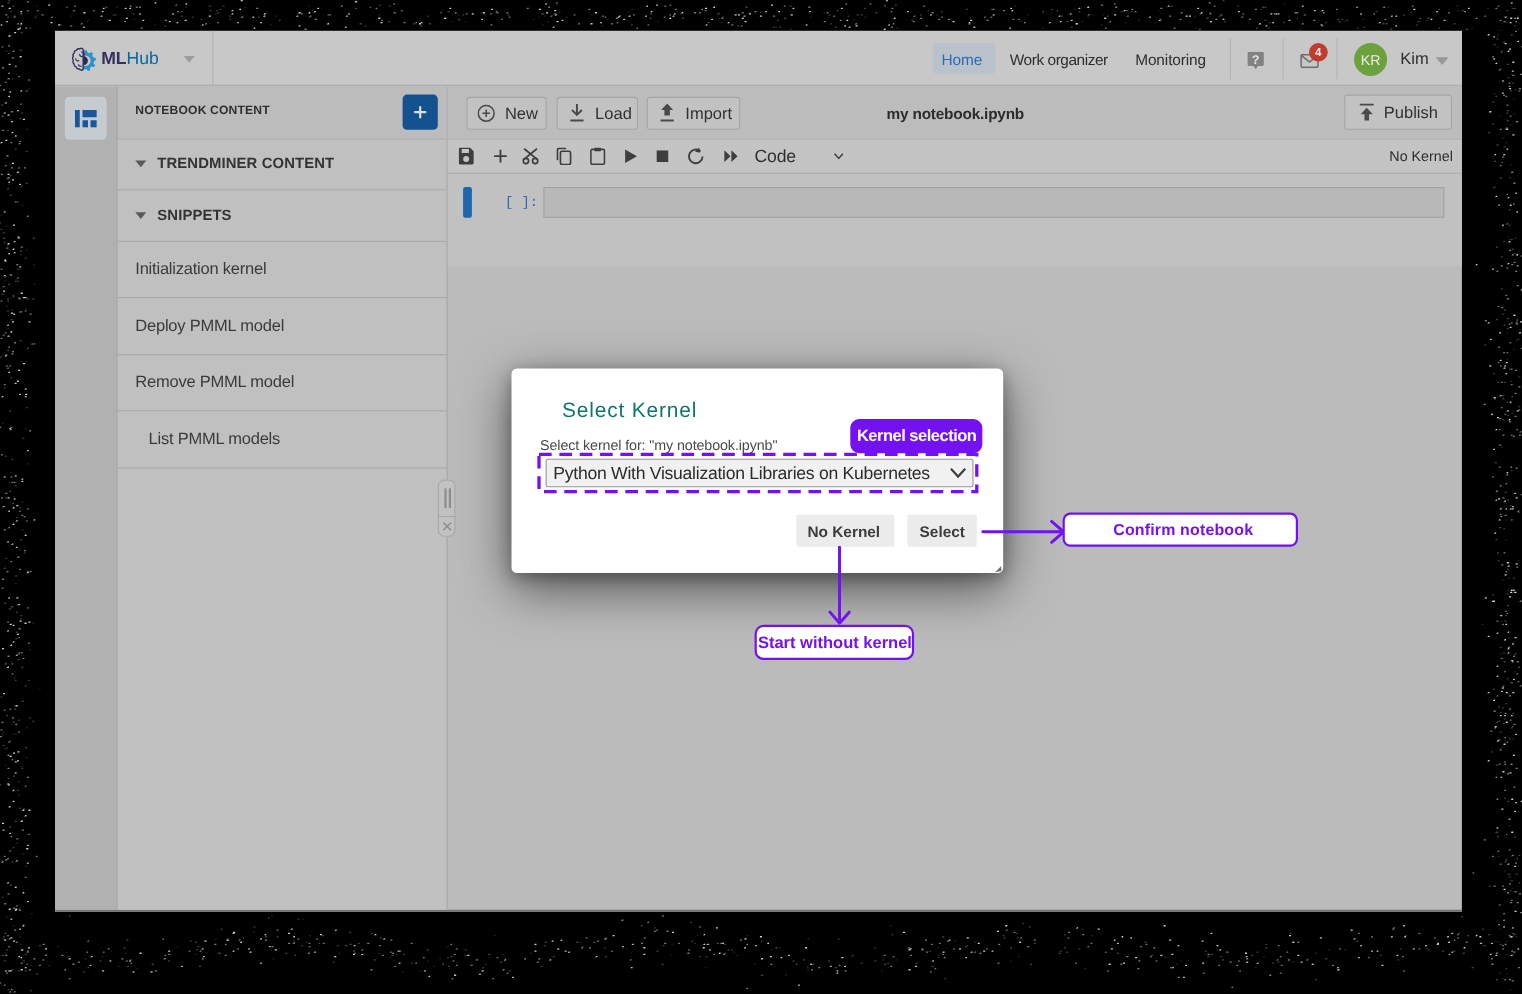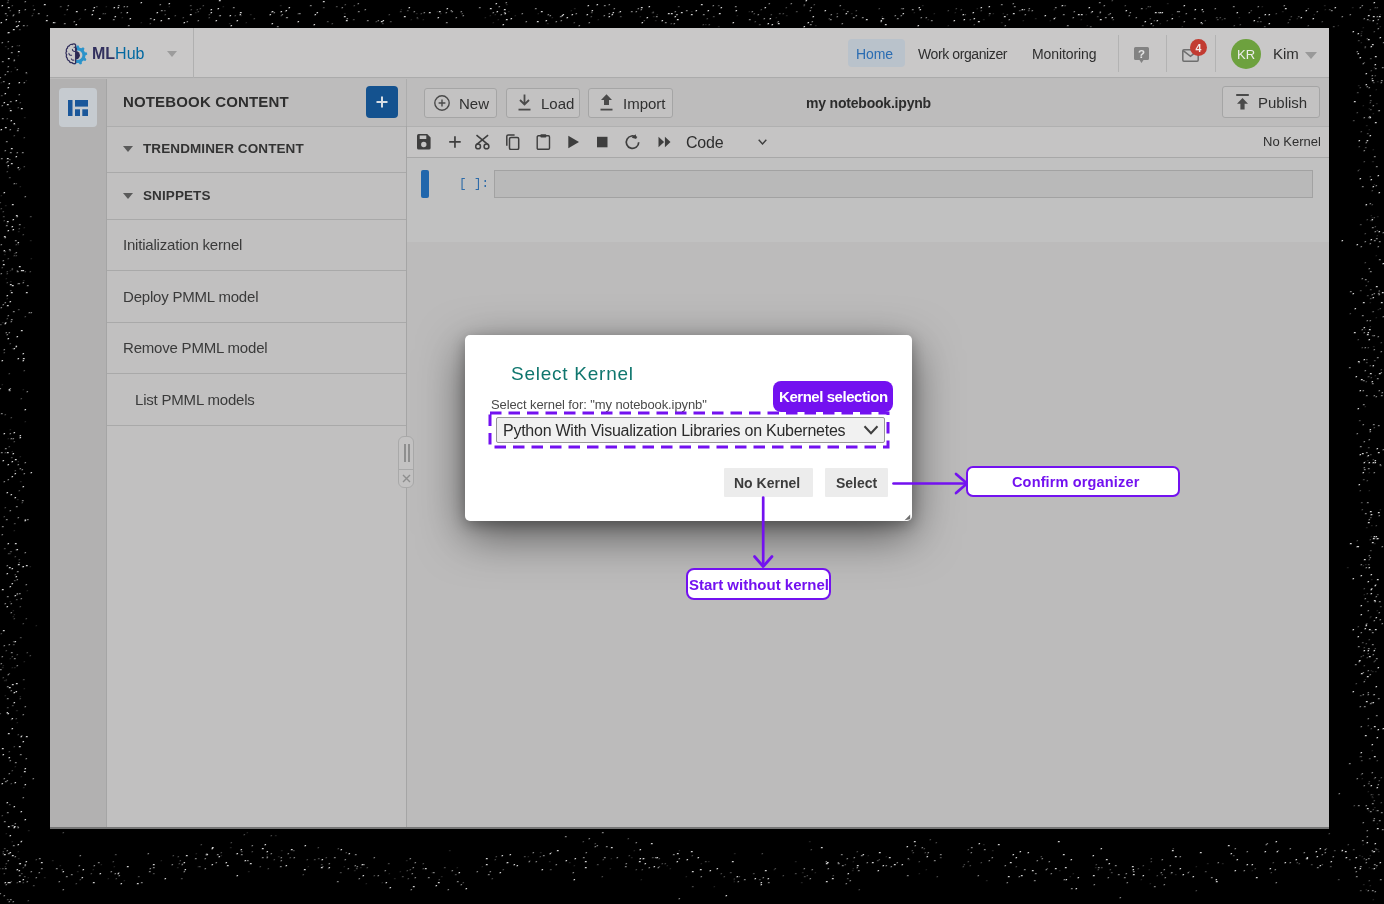--- a/index.html
+++ b/index.html
@@ -73,21 +73,21 @@
 <div class="a" style="left:59px;top:88px;width:38px;height:39px;background:#c6cbd0;border-radius:4px;"></div>
 <svg class="a" style="left:68px;top:100px;" width="20" height="16" viewBox="0 0 20 16">
   <g fill="#1a579a">
     <rect x="0" y="0" width="4.5" height="16"></rect>
     <rect x="7" y="0" width="13" height="6.6"></rect>
     <rect x="7" y="9.3" width="5" height="6.7"></rect>
     <rect x="14.3" y="9.3" width="5.7" height="6.7"></rect>
   </g>
 </svg>
 
-<div class="t" style="left:123px;top:95px;font-size:15px;line-height:13.5px;font-weight:bold;letter-spacing:0.15px;color:#2e2e2e;text-align:center;">NOTEBOOK CONTENT</div>
+<div class="t" style="left:123px;top:95px;font-size:11px;line-height:13.5px;font-weight:bold;letter-spacing:0.15px;color:#2e2e2e;text-align:center;">NOTEBOOK CONTENT</div>
 <div class="a" style="left:366px;top:86px;width:32px;height:32px;background:#14528f;border-radius:4px;"></div>
 <svg class="a" style="left:374px;top:94px;" width="16" height="16" viewBox="0 0 16 16">
     <path d="M8 2.5 V13.5 M2.5 8 H13.5" stroke="#d9dee4" stroke-width="2"></path>
   </svg>
 
 <div class="a" style="left:107px;top:126px;width:299px;height:1px;background:#adadad;"></div>
 <div class="a" style="left:107px;top:172px;width:299px;height:1px;background:#a9a9a9;"></div>
 <div class="a" style="left:107px;top:219px;width:299px;height:1px;background:#a9a9a9;"></div>
 <div class="a" style="left:107px;top:270px;width:299px;height:1px;background:#a9a9a9;"></div>
 <div class="a" style="left:107px;top:322px;width:299px;height:1px;background:#a9a9a9;"></div>
@@ -201,21 +201,21 @@
 <div class="a" style="left:773px;top:381px;width:120px;height:31px;background:#7311f0;border-radius:8px;"></div>
 <div class="t" style="left:779px;top:389px;font-size:15px;line-height:15px;font-weight:bold;letter-spacing:-0.45px;color:#fff;">Kernel selection</div>
 
 <svg class="a" style="left:889px;top:470px;width:82px;height:27px;" viewBox="0 0 82 27">
   <g stroke="#7311f0" stroke-width="2.7" fill="none" stroke-linecap="round" stroke-linejoin="round">
     <path d="M4.5 13.5 H75"></path>
     <path d="M67 4 L78 13.5 L67 23"></path>
   </g>
 </svg>
 <div class="a" style="left:966px;top:466px;width:214px;height:31px;background:#fff;border:2px solid #7311f0;border-radius:7px;"></div>
-<div class="t" style="left:1012px;top:475px;font-size:14.5px;line-height:14.5px;font-weight:bold;letter-spacing:0.15px;color:#7311f0;">Confirm organizer</div>
+<div class="t" style="left:1012px;top:475px;font-size:14.5px;line-height:14.5px;font-weight:bold;letter-spacing:0.15px;color:#7311f0;">Confirm notebook</div>
 
 <svg class="a" style="left:749px;top:496px;width:29px;height:74px;" viewBox="0 0 29 74">
   <g stroke="#7311f0" stroke-width="2.7" fill="none" stroke-linecap="round" stroke-linejoin="round">
     <path d="M14.2 1.5 V67"></path>
     <path d="M5.5 60.5 L14.2 70.5 L23 60.5"></path>
   </g>
 </svg>
 <div class="a" style="left:686px;top:568px;width:145px;height:32px;background:#fff;border:2.5px solid #7311f0;border-radius:8px;"></div>
 <div class="t" style="left:689px;top:577px;font-size:15px;line-height:15px;font-weight:bold;color:#7311f0;">Start without kernel</div>
 

